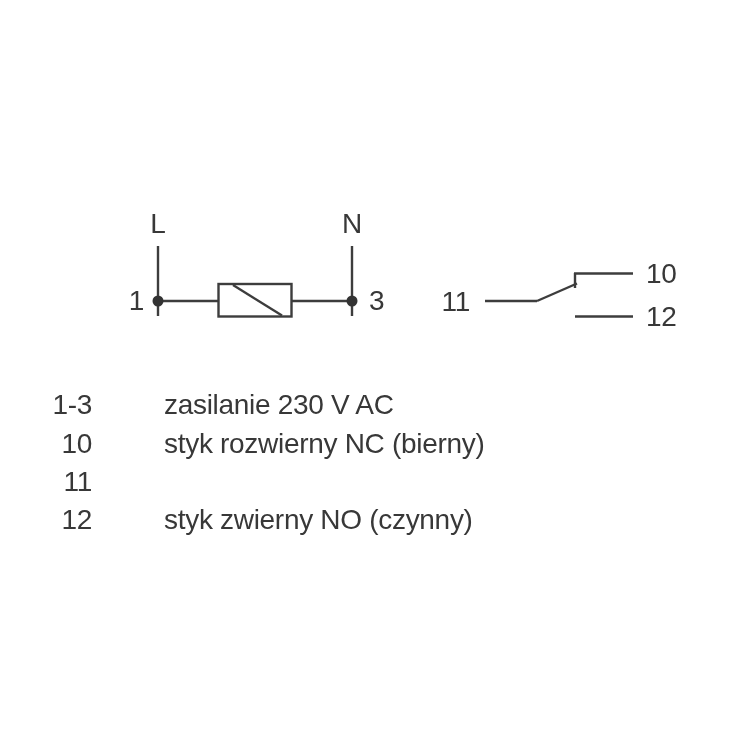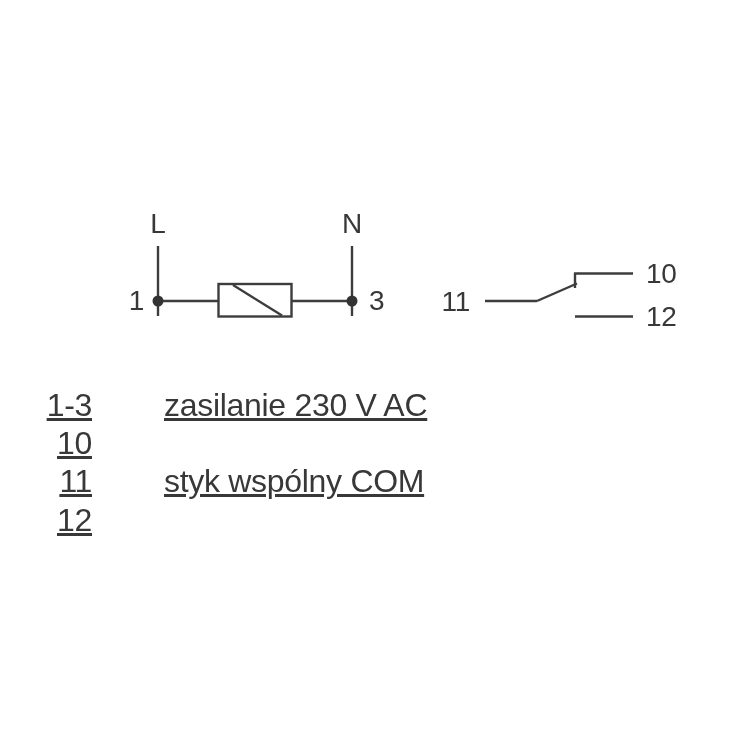--- a/index.html
+++ b/index.html
@@ -33,23 +33,22 @@
   .right  { text-align: right; }
   .legend {
     position: absolute;
     left: 32px;
     top: 386px;
   }
   .legend-row {
     display: flex;
     align-items: center;
     height: 38.4px;
-    font-size: 32px;
+    font-size: 28px;
     letter-spacing: -0.3px;
-    text-decoration: underline;
   }
   .legend-num {
     width: 60px;
     text-align: right;
     flex: 0 0 auto;
   }
   .legend-desc {
     margin-left: 72px;
     white-space: nowrap;
   }
@@ -89,23 +88,24 @@
   <div class="dlabel" style="left:646px; top:257px;">10</div>
   <div class="dlabel" style="left:646px; top:300px;">12</div>
 
   <div class="legend">
     <div class="legend-row">
       <div class="legend-num">1-3</div>
       <div class="legend-desc">zasilanie 230 V AC</div>
     </div>
     <div class="legend-row">
       <div class="legend-num">10</div>
+      <div class="legend-desc">styk rozwierny NC (bierny)</div>
     </div>
     <div class="legend-row">
       <div class="legend-num">11</div>
-      <div class="legend-desc">styk wspólny COM</div>
     </div>
     <div class="legend-row">
       <div class="legend-num">12</div>
+      <div class="legend-desc">styk zwierny NO (czynny)</div>
     </div>
   </div>
 
 </div>
 
 </body></html>

